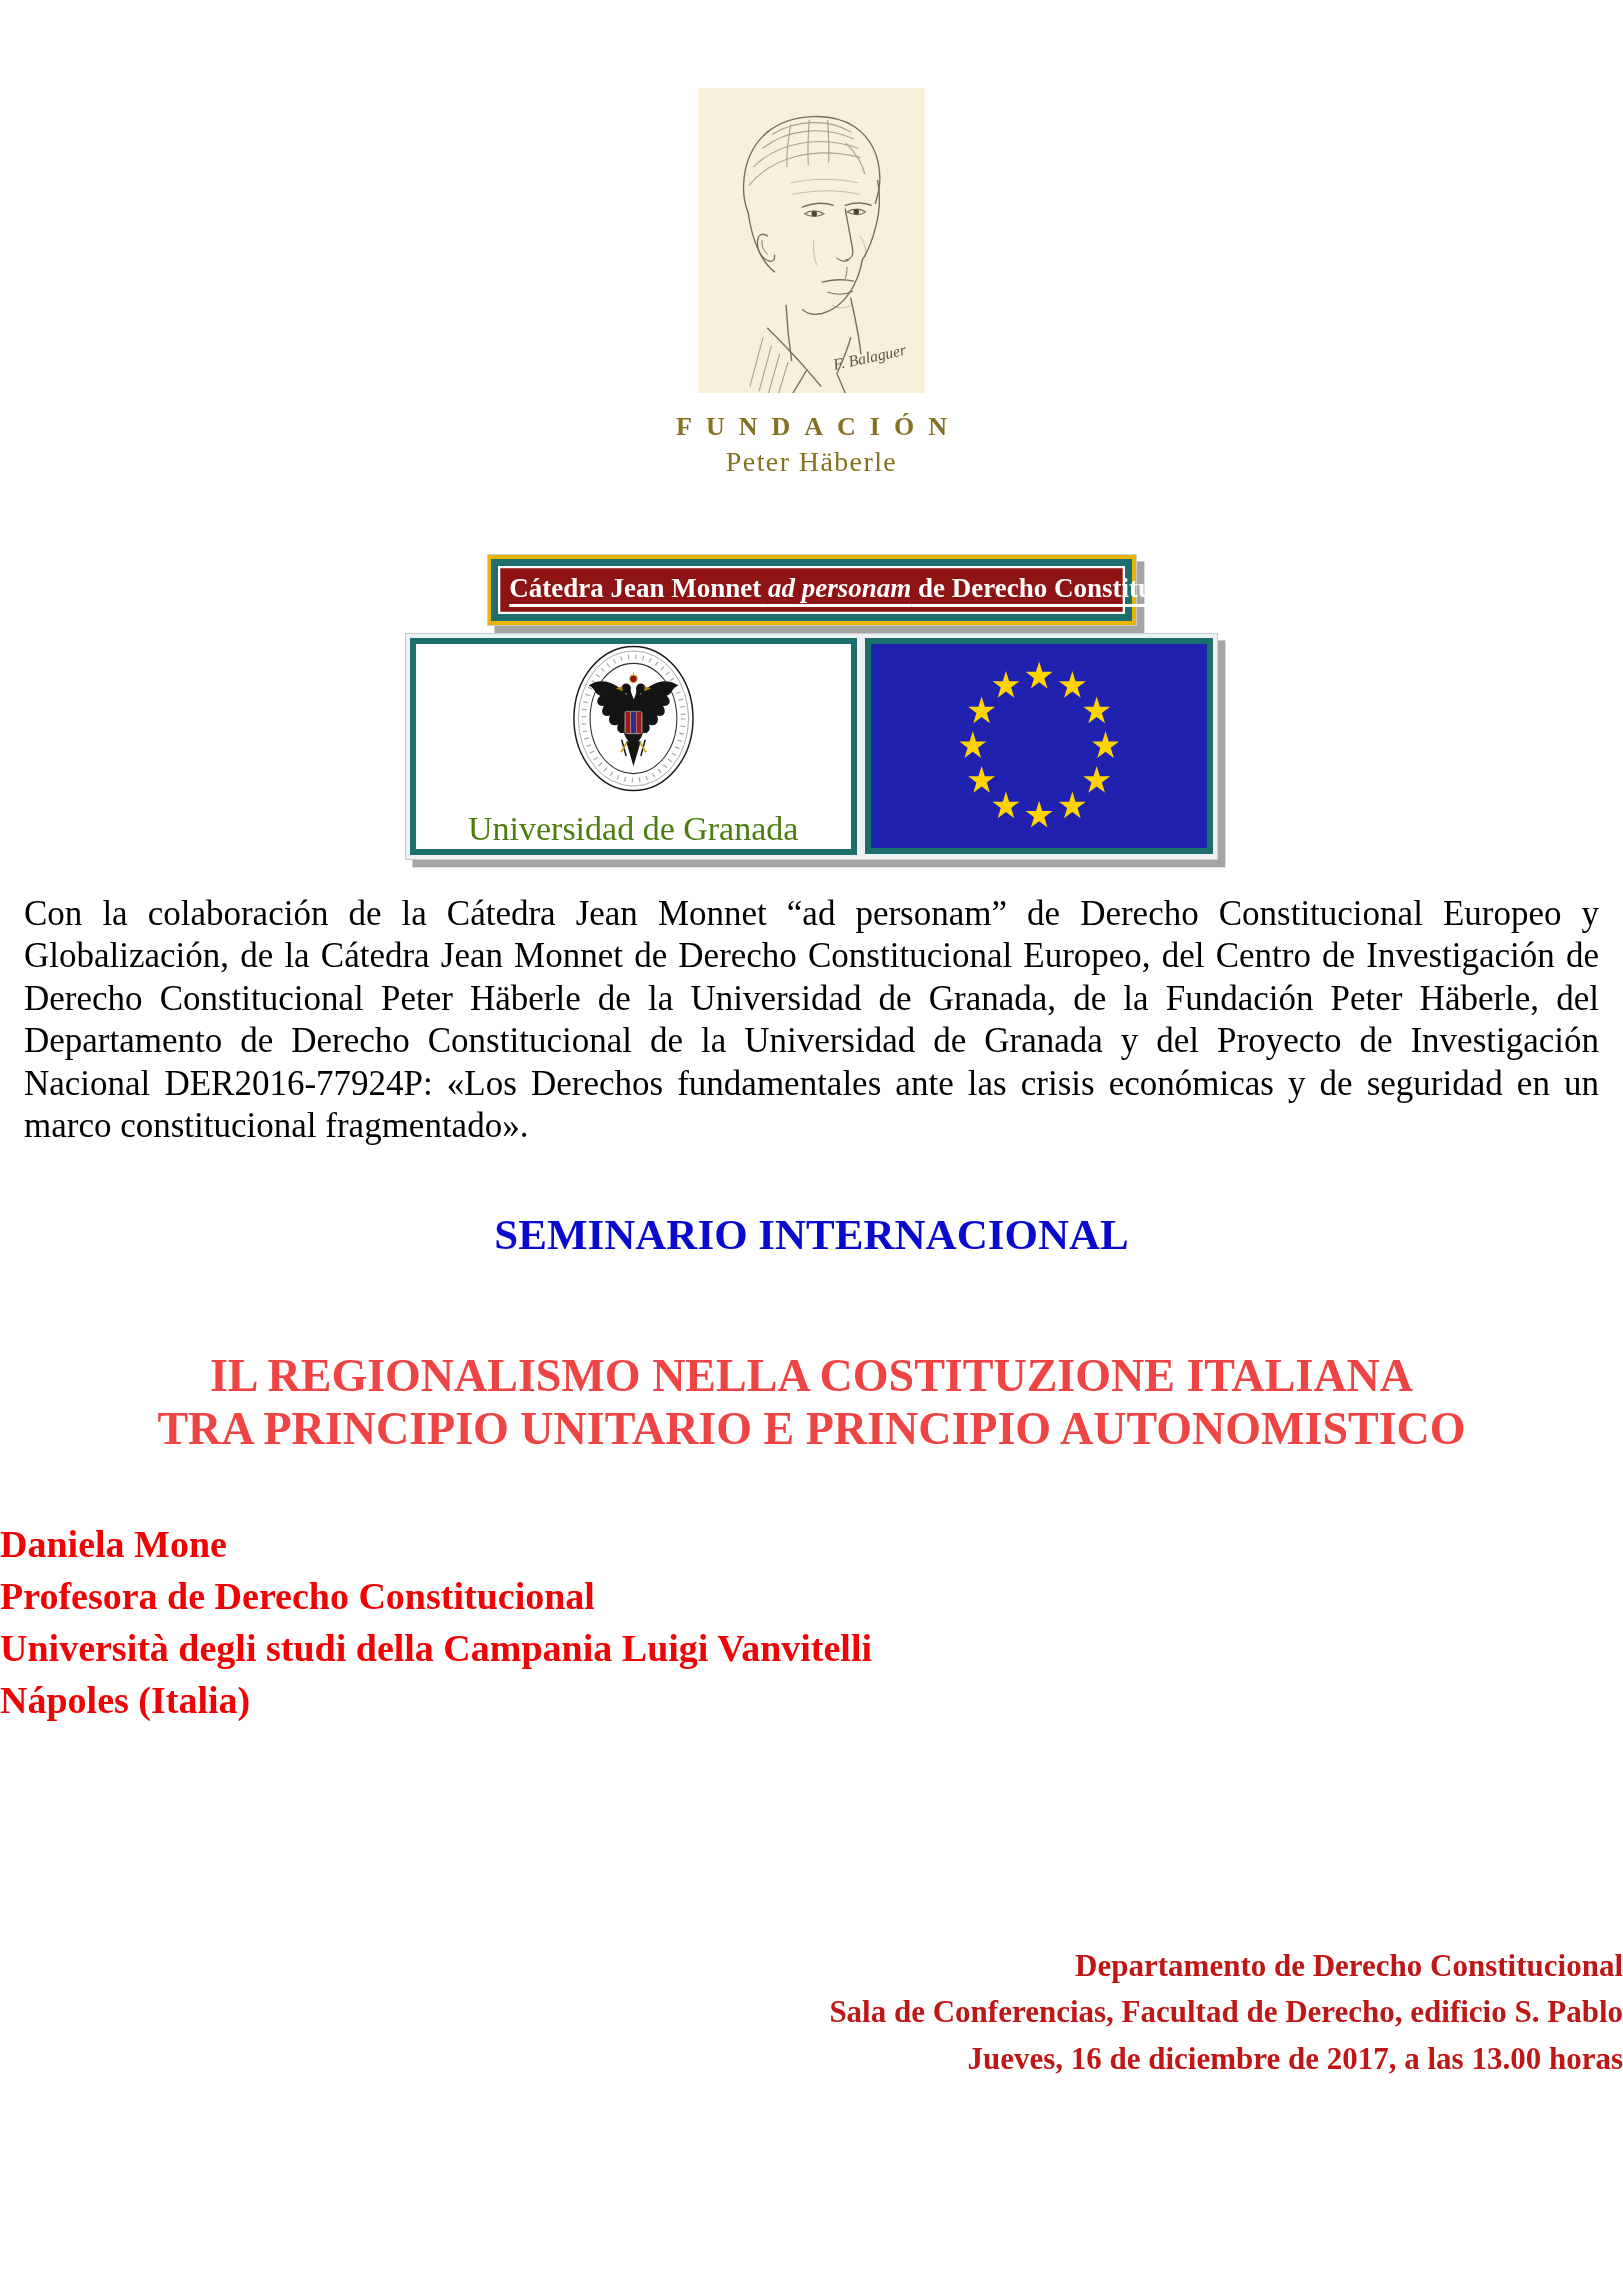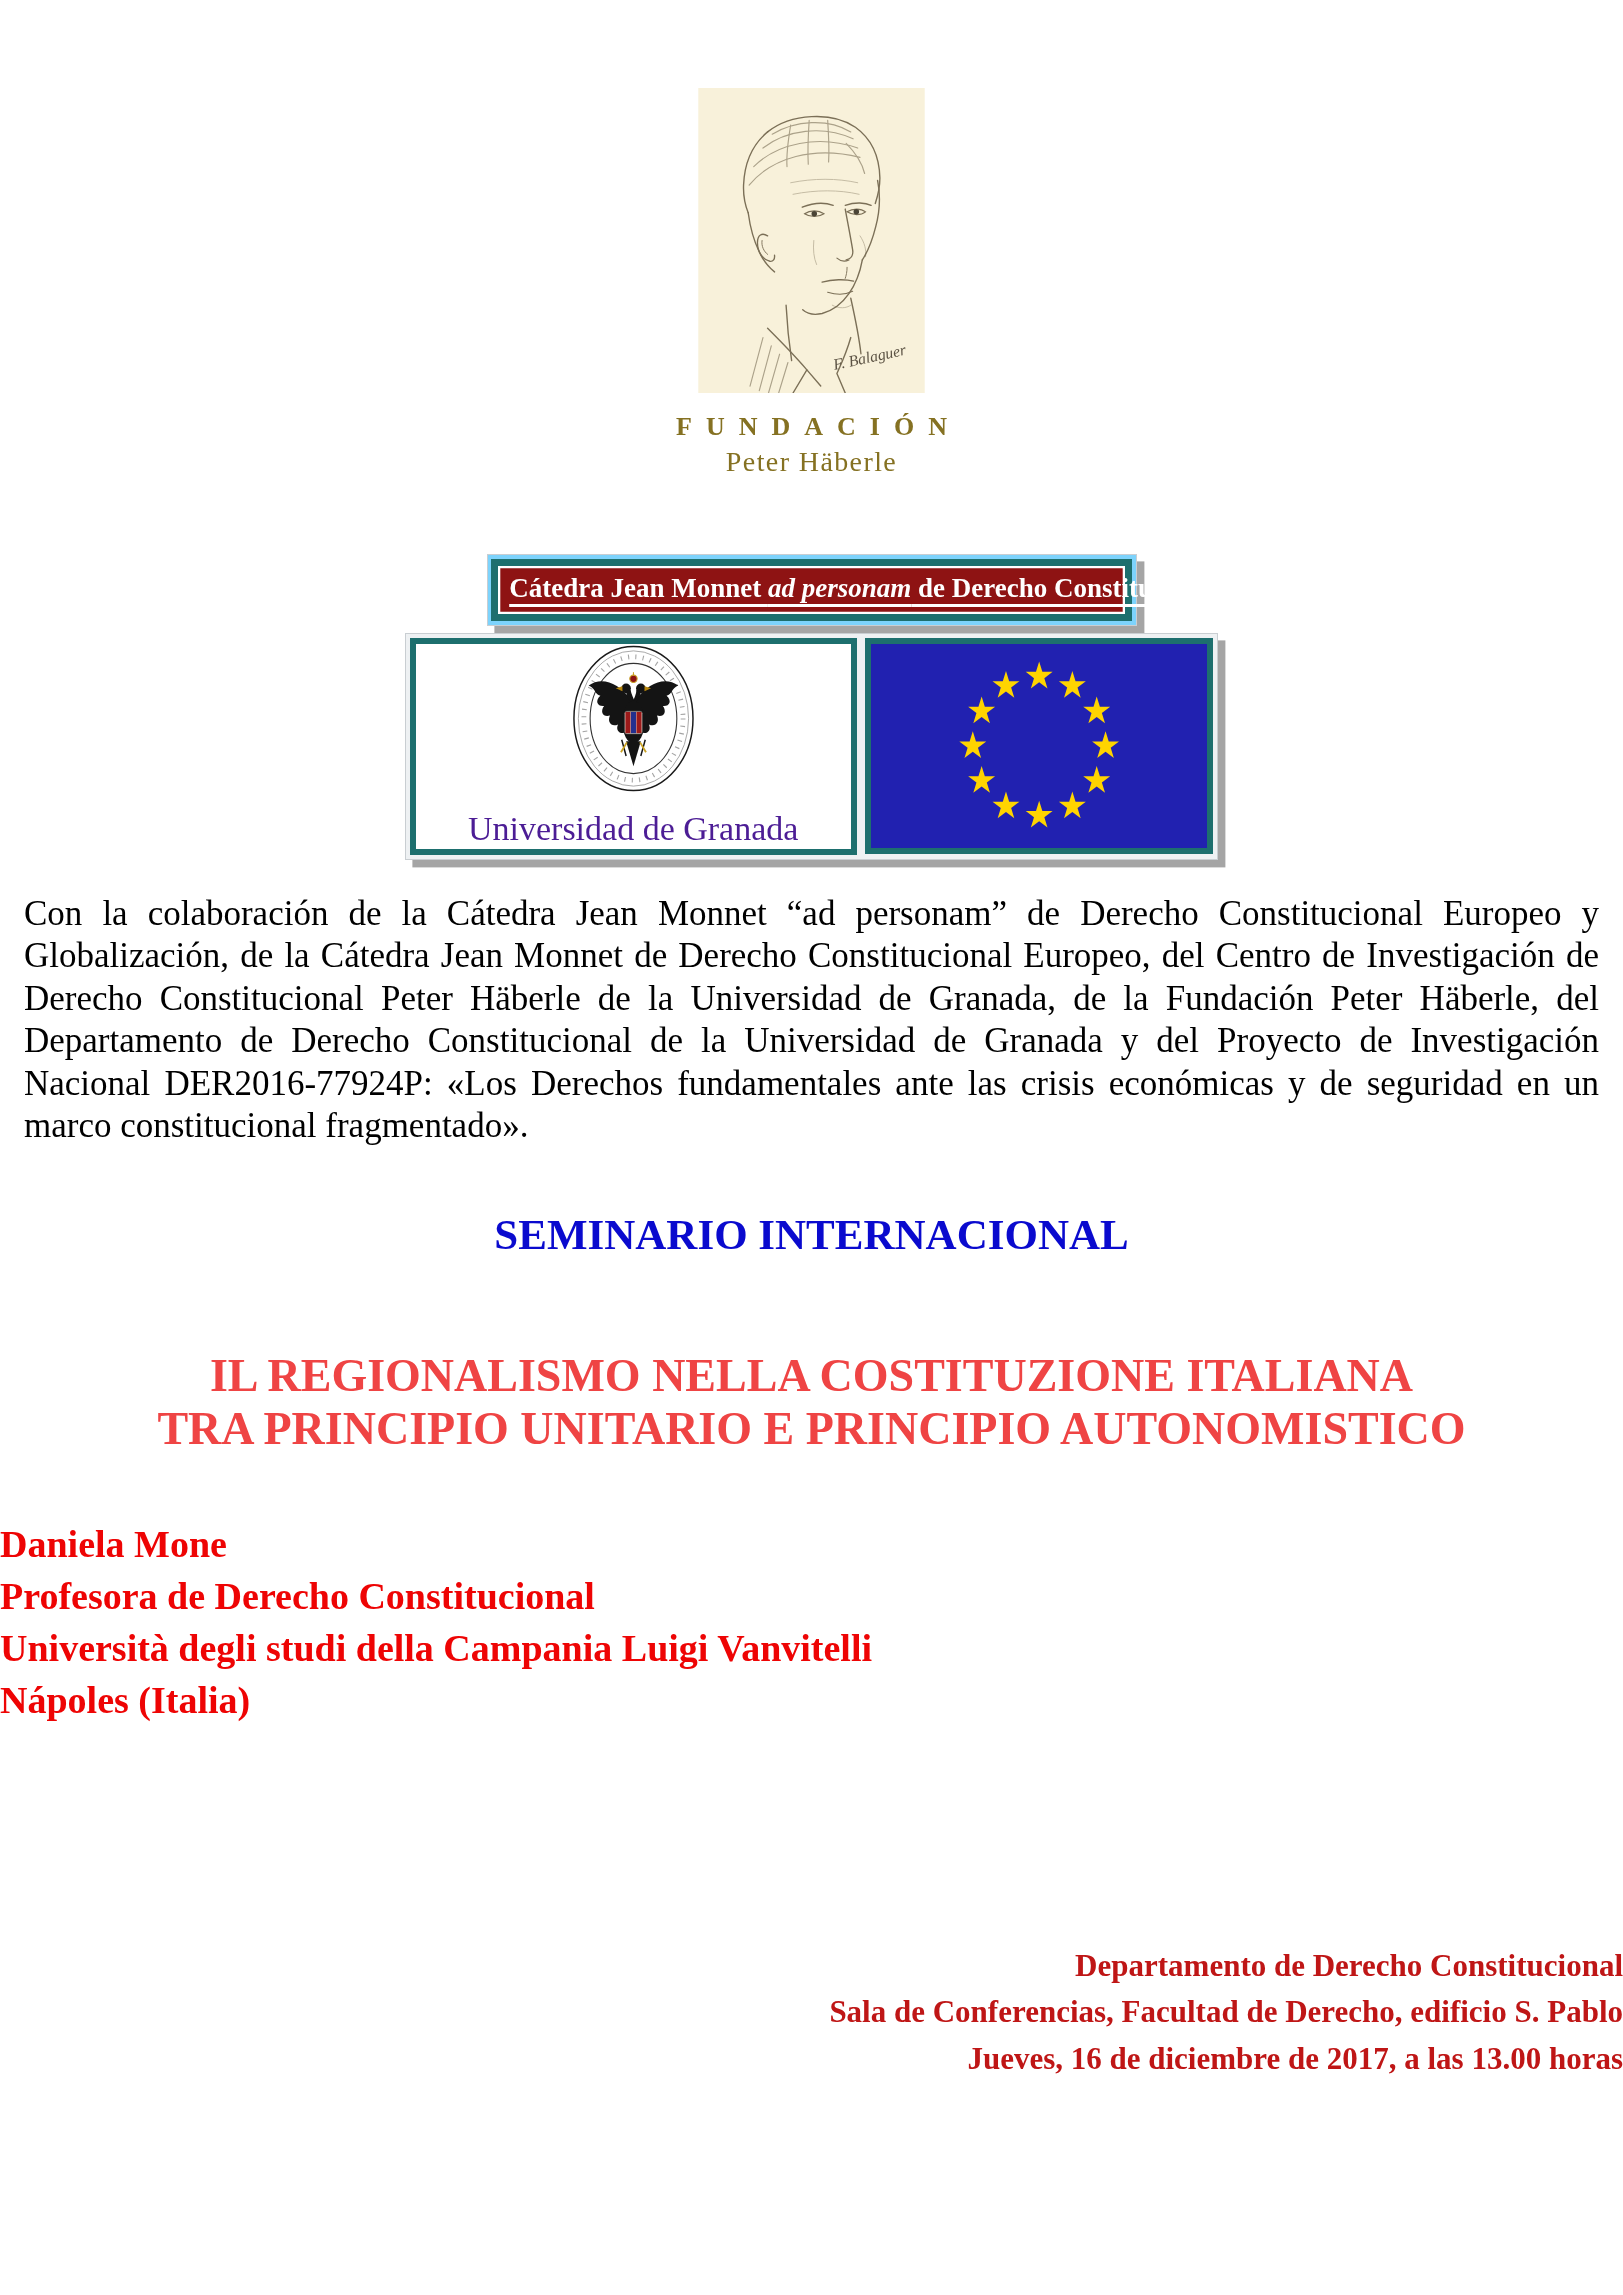--- a/index.html
+++ b/index.html
@@ -31,21 +31,21 @@
     text-align:center;
     font-size:28px;
     font-weight:normal;
     letter-spacing:1.4px;
     color:#857122;
   }
   
   .banner-outer{
     width:650px;
     margin:76px auto 0;
-    background:#7dd3fc;
+    background:#eab308;
     border:1.4px solid #c9ced2;
     padding:3.7px;
     box-shadow:7.4px 7.4px 0 #a5a5a5;
     box-sizing:border-box;
   }
   .banner-frame{
     border:7.4px solid #1d6f6e;
     background:#8e1313;
     box-shadow:inset 0 0 0 2.3px #ffffff;
     padding:7.4px 11px 10.2px;
@@ -79,21 +79,21 @@
     width:435px;
     height:204px;
     display:flex;
     flex-direction:column;
     align-items:center;
     justify-content:space-between;
     padding-top:0.9px;
   }
   .ugr-caption{
     font-size:34px;
-    color:#4c1d95;
+    color:#4d7c0f;
     line-height:1.0;
     padding-bottom:2.8px;
     white-space:nowrap;
   }
   .eu-cell{flex:1;height:204px;}
   .eu-cell svg{display:block;width:100%;height:100%;}
   
   .intro{
     margin:33px 24px 0;
     font-size:35px;

